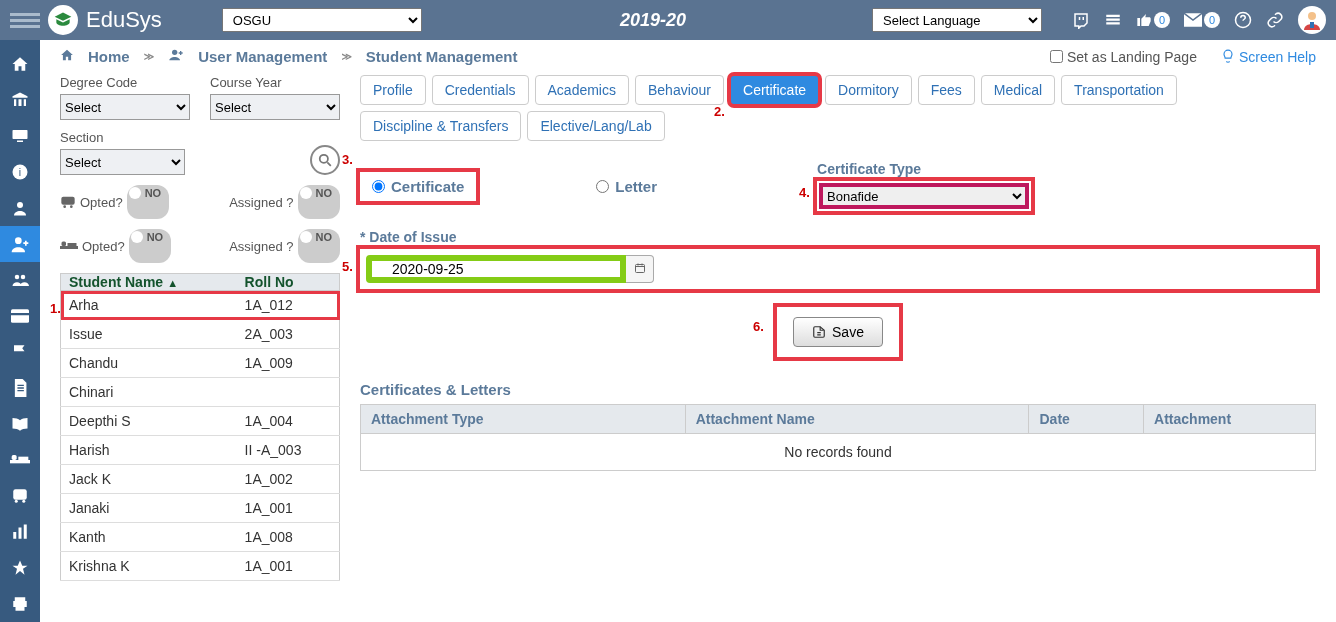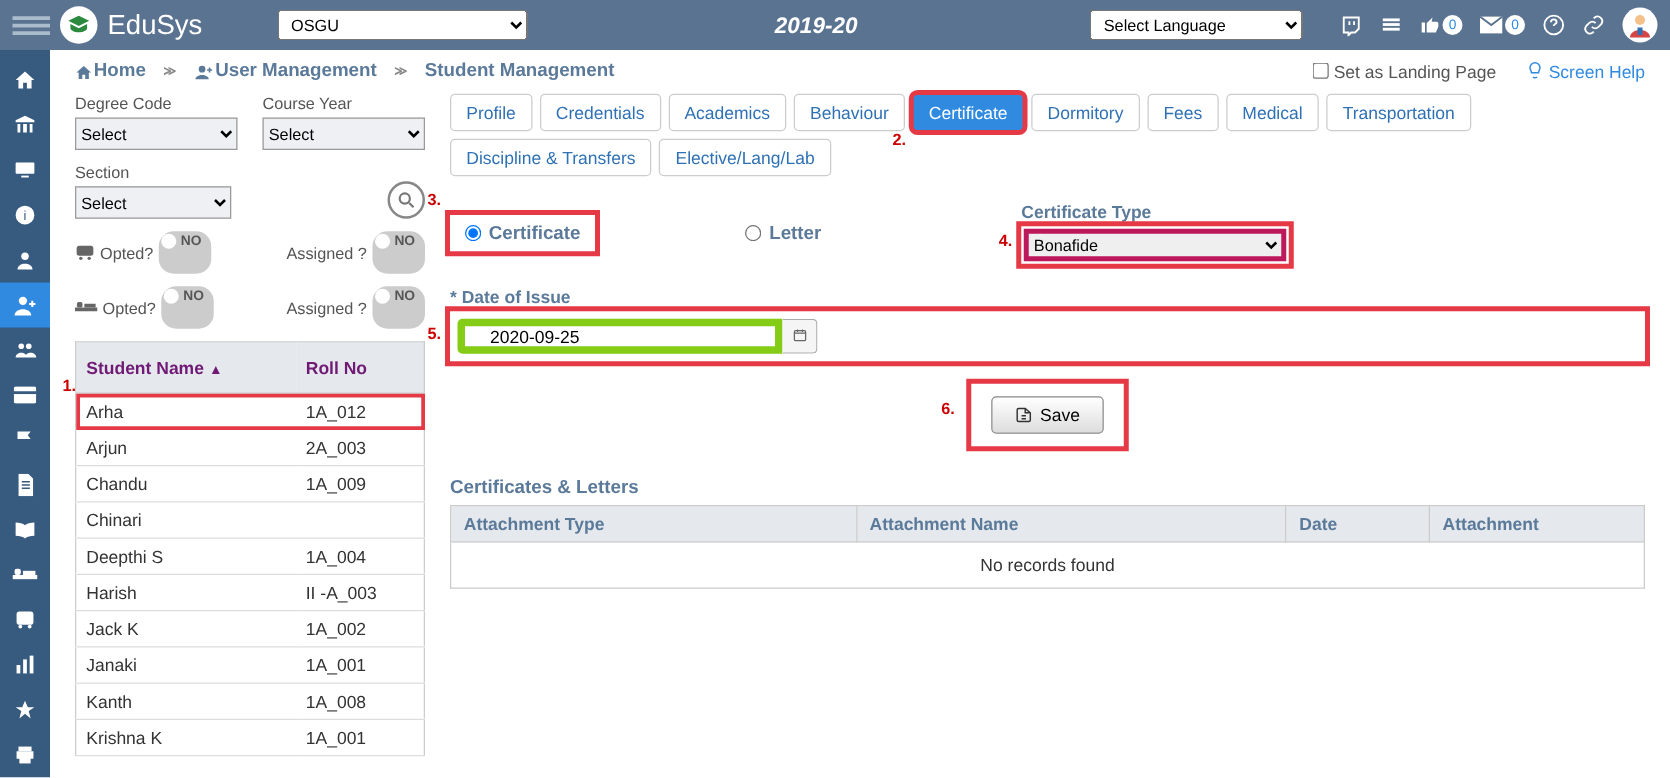--- a/index.html
+++ b/index.html
@@ -18,38 +18,38 @@
 .top-icons .icon { color: #fff; font-size: 16px; cursor: pointer; position: relative; display: flex; align-items: center; }
 .badge { background: #fff; color: #2f8ae0; border-radius: 50%; font-size: 11px; width: 16px; height: 16px; display: flex; align-items: center; justify-content: center; margin-left: 2px; }
 .avatar { width: 28px; height: 28px; border-radius: 50%; background: #fff; display: flex; align-items: center; justify-content: center; }
 .layout { display: flex; }
 .sidebar { width: 40px; background: #375a7f; display: flex; flex-direction: column; align-items: center; padding-top: 6px; }
 .sidebar .sb-item { width: 100%; height: 36px; display: flex; align-items: center; justify-content: center; color: #fff; cursor: pointer; font-size: 16px; }
 .sidebar .sb-item.active { background: #2f8ae0; position: relative; }
 .sidebar .sb-item.active::after { content: ""; position: absolute; right: -8px; top: 50%; transform: translateY(-50%); border: 8px solid transparent; border-left-color: #2f8ae0; }
 .content { flex: 1; padding: 8px 20px; }
 .breadcrumb { display: flex; align-items: center; gap: 14px; color: #5b7a9a; font-weight: 600; font-size: 15px; }
-.breadcrumb .bc-item { display: flex; align-items: flex-end; gap: 1px; cursor: pointer; }
+.breadcrumb .bc-item { display: flex; align-items: flex-start; gap: 14px; cursor: pointer; }
 .breadcrumb .chev { color: #888; font-size: 10px; }
 .bc-right { margin-left: auto; display: flex; align-items: center; gap: 24px; font-weight: normal; }
 .bc-right label { display: flex; align-items: center; gap: 4px; color: #555; cursor: pointer; font-size: 14px; }
 .bc-right .help { color: #2f8ae0; display: flex; align-items: center; gap: 4px; cursor: pointer; font-size: 14px; }
 .main-row { display: flex; gap: 20px; margin-top: 10px; }
 .filter-col { width: 280px; }
 .filter-grid { display: grid; grid-template-columns: 1fr 1fr; gap: 10px 20px; }
 .filter-label { color: #555; font-size: 13px; margin-bottom: 4px; }
 .filter-select { width: 100%; height: 26px; font-size: 13px; background: #eef0f3; border: 1px solid #999; }
 .search-btn { width: 30px; height: 30px; border: 2px solid #888; border-radius: 50%; background: #fff; display: flex; align-items: center; justify-content: center; cursor: pointer; margin-left: auto; }
 .section-row { display: flex; align-items: flex-end; gap: 10px; margin-top: 10px; }
 .toggle-row { display: flex; justify-content: space-between; margin-top: 10px; align-items: center; }
 .toggle-item { display: flex; align-items: center; gap: 4px; color: #555; font-size: 13px; }
 .toggle-no { background: #ccc; border-radius: 12px; padding: 2px 8px 20px 18px; font-size: 11px; font-weight: bold; color: #555; position: relative; }
 .toggle-no::before { content: ""; position: absolute; left: 2px; top: 2px; width: 12px; height: 12px; background: #fff; border-radius: 50%; }
 .student-table { width: 100%; border-collapse: collapse; margin-top: 10px; border: 1px solid #ccc; font-size: 14px; }
-.student-table th { background: #e5e9ed; color: #701a75; text-align: left; padding: 12px 8px; border-bottom: 1px solid #ccc; font-weight: 700; }
+.student-table th { background: #e5e9ed; color: #14532d; text-align: left; padding: 0 8px; border-bottom: 1px solid #ccc; font-weight: 700; }
 .student-table td { padding: 6px 8px; border-bottom: 1px solid #ddd; }
 .student-table tr.selected { outline: 3px solid #e63946; outline-offset: -3px; }
 .sort-icon { margin-left: 4px; font-size: 11px; }
 .tab-col { flex: 1; }
 .tabs { display: flex; flex-wrap: wrap; gap: 6px; }
 .tab { border: 1px solid #ccc; border-radius: 4px; padding: 6px 12px; color: #2f71b5; background: #fff; cursor: pointer; font-size: 14px; }
 .tab.active { background: #2f8ae0; color: #fff; border-color: #2f8ae0; }
 .redbox { outline: 4px solid #e63946; outline-offset: -1px; }
 .form-area { margin-top: 20px; }
 .radio-row { display: flex; gap: 120px; align-items: center; }
@@ -336,21 +336,21 @@
                 <th><span>Student Name</span><span class="sort-icon">▲</span></th>
                 <th>Roll No</th>
               </tr>
             </thead>
             <tbody id="student-body">
                 <tr class="selected">
                   <td>Arha</td>
                   <td>1A_012</td>
                 </tr>
                 <tr>
-                  <td>Arjun</td>
+                  <td>Issue</td>
                   <td>2A_003</td>
                 </tr>
                 <tr>
                   <td>Chandu</td>
                   <td>1A_009</td>
                 </tr>
                 <tr>
                   <td>Chinari</td>
                   <td></td>
                 </tr>

